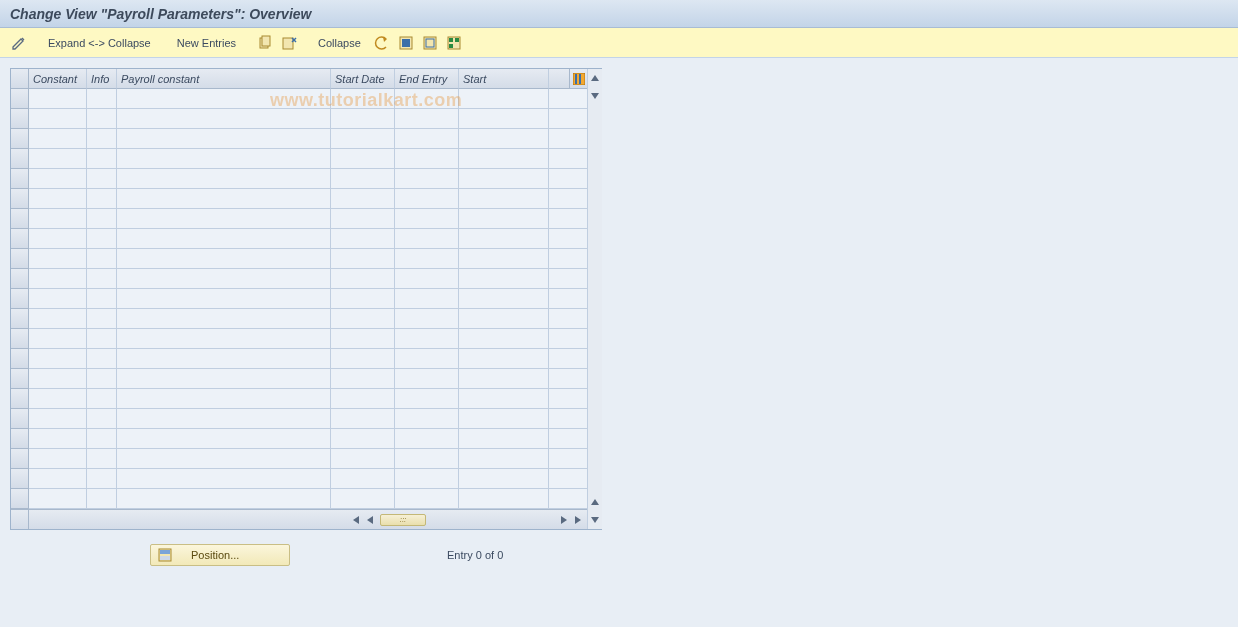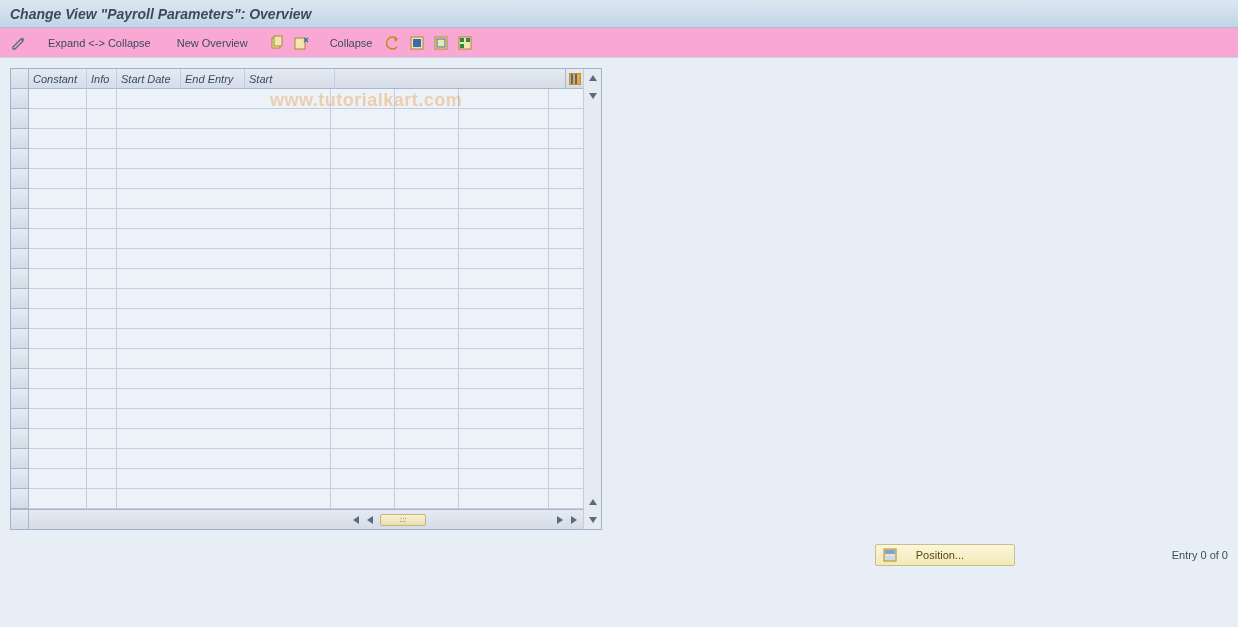--- a/index.html
+++ b/index.html
@@ -21,21 +21,21 @@
       display: flex;
       align-items: center;
     }
     .titlebar-text {
       font-weight: bold;
       font-style: italic;
       font-size: 14px;
       color: #3d4a5c;
     }
     .toolbar {
-      background: #f9a8d4;
+      background: #fef9c3;
       border-bottom: 1px solid #c3d4e8;
       padding: 4px 8px;
       height: 30px;
       display: flex;
       align-items: center;
       gap: 2px;
     }
     .tb-icon-btn {
       display: inline-flex;
       align-items: center;
@@ -163,21 +163,20 @@
       display:flex; align-items:center; justify-content:center;
       font-size:8px; color:#806a20; cursor:pointer;
     }
 
     .bottom-bar {
       margin-top: 14px;
       padding-left: 140px;
       display: flex;
       align-items: center;
       gap: 110px;
-      justify-content: flex-end;
     }
     .position-btn {
       width: 140px; height: 22px;
       background: linear-gradient(to bottom,#fbf6dc,#f2e9b8);
       border: 1px solid #c9be85;
       border-radius: 2px;
       display:flex; align-items:center; justify-content:flex-start;
       cursor:pointer; color:#5a4a10;
       padding: 0 6px;
       gap: 18px;
@@ -201,21 +200,21 @@
 <div class="toolbar">
   <span class="tb-icon-btn">
     <svg width="16" height="16" viewBox="0 0 16 16">
         <path d="M2 12 L10 4 L12 6 L4 14 L2 14 Z" fill="none" stroke="#5a6a80" stroke-width="1.3"></path>
         <path d="M11 3 L13 5" stroke="#5a6a80" stroke-width="1.3"></path>
       </svg>
   </span>
   <span class="tb-sep"></span>
   <span class="tb-text-btn">Expand &lt;-&gt; Collapse</span>
   <span class="tb-sep"></span>
-  <span class="tb-text-btn">New Overview</span>
+  <span class="tb-text-btn">New Entries</span>
   <span class="tb-sep"></span>
   <span class="tb-icon-btn">
     <svg width="16" height="16" viewBox="0 0 16 16">
         <rect x="3" y="3" width="8" height="10" fill="#f2e6b0" stroke="#a88a30" stroke-width="1"></rect>
         <rect x="5" y="1" width="8" height="10" fill="#f2e6b0" stroke="#a88a30" stroke-width="1"></rect>
       </svg>
   </span>
   <span class="tb-icon-btn">
     <svg width="16" height="16" viewBox="0 0 16 16">
         <rect x="2" y="3" width="10" height="11" fill="#f2e6b0" stroke="#a88a30" stroke-width="1"></rect>
@@ -256,20 +255,21 @@
 <div class="watermark">www.tutorialkart.com</div>
 
 <div class="content-area">
   <div class="table-wrap">
     <div class="table-inner">
       <div class="table-main">
         <div class="header-row">
           <div class="sel-hcell"></div>
           <div class="hcell c-constant">Constant</div>
           <div class="hcell c-info">Info</div>
+          <div class="hcell c-payroll">Payroll constant</div>
           <div class="hcell c-start">Start Date</div>
           <div class="hcell c-end">End Entry</div>
           <div class="hcell c-value">Start</div>
           <div class="c-tail"></div>
           <div class="config-cell">
             <svg width="12" height="12" viewBox="0 0 12 12">
                 <rect x="0" y="0" width="12" height="12" fill="#f4a830" stroke="#b07410"></rect>
                 <rect x="2" y="1" width="2" height="10" fill="#3a6ea8"></rect>
                 <rect x="6" y="1" width="2" height="10" fill="#3a6ea8"></rect>
               </svg>

